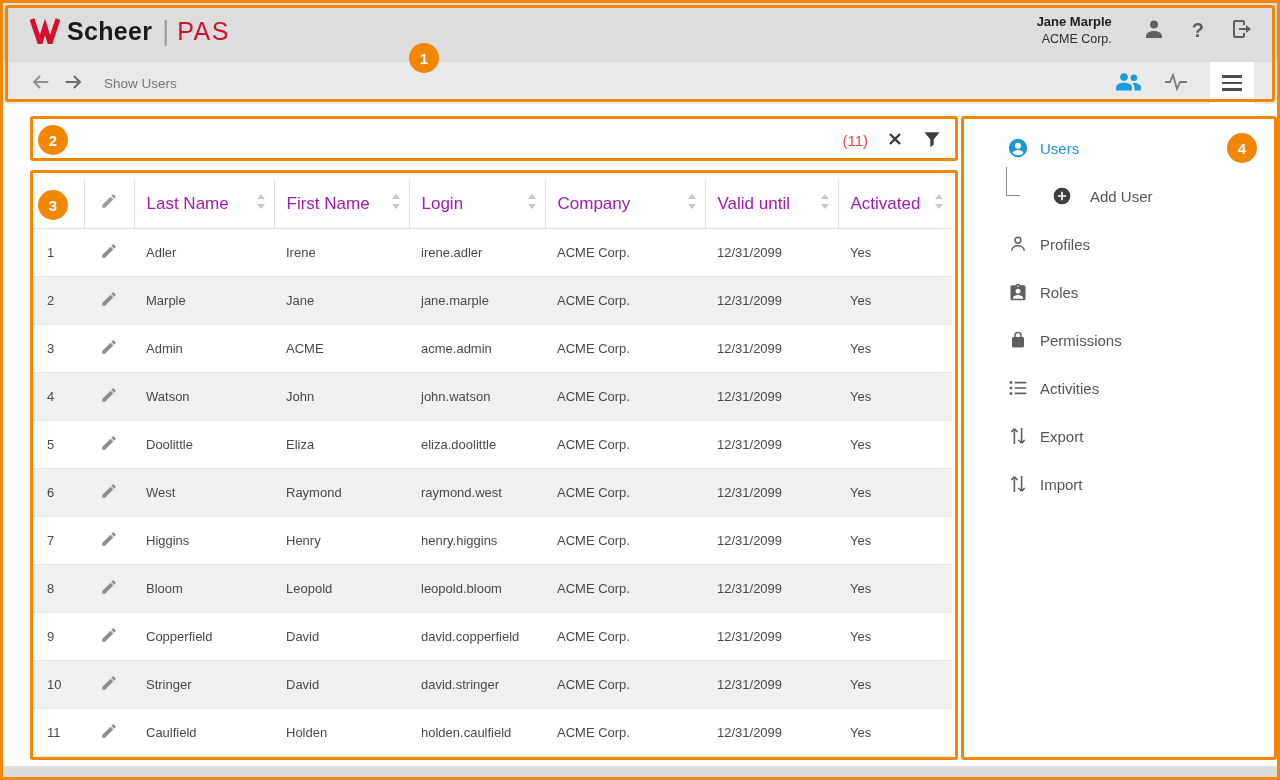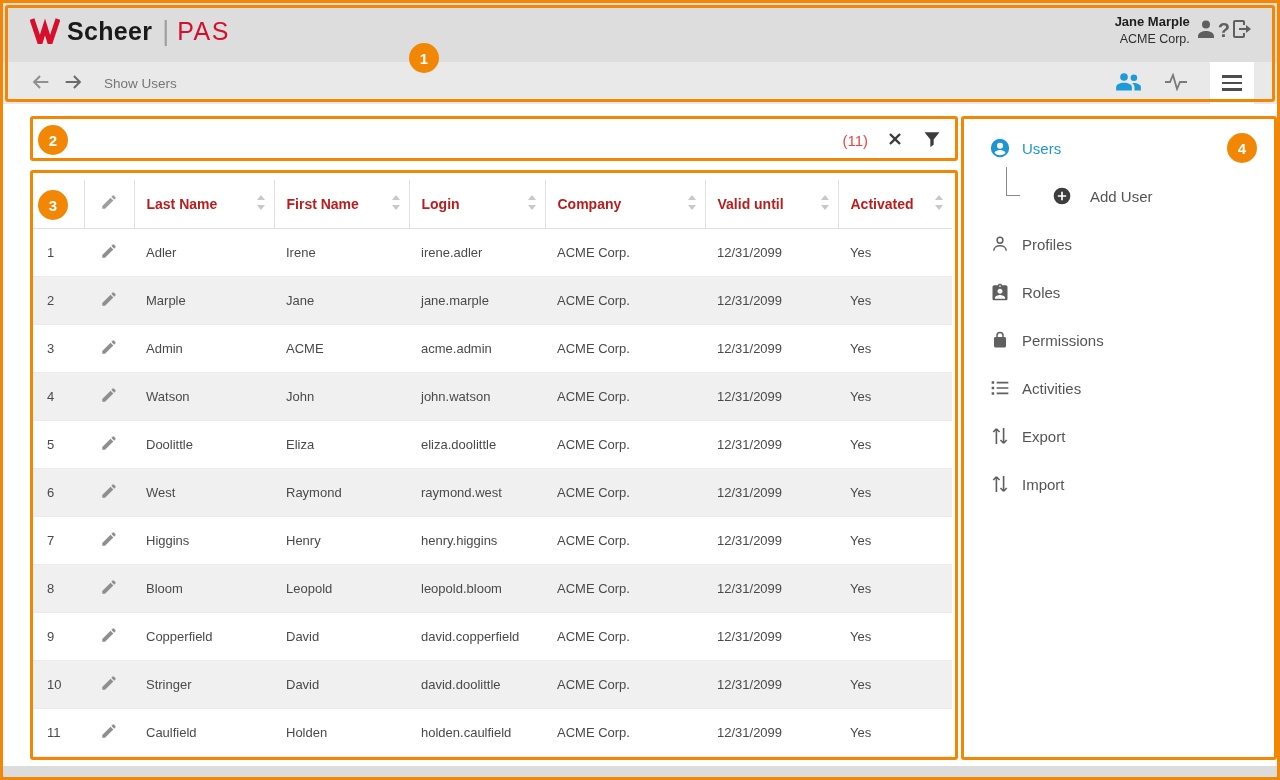--- a/index.html
+++ b/index.html
@@ -12,21 +12,21 @@
   body { font-family:"Liberation Sans","DejaVu Sans",sans-serif; background:#fff; overflow:hidden; }
   .page { position:relative; width:1280px; height:780px; overflow:hidden; background:#fff; }
 
   
   .topbar { height:62px; background:#dddddd; display:flex; align-items:center; justify-content:space-between; padding:0 26px 0 30px; }
   .logo { display:flex; align-items:center; gap:7px; }
   .logo-mark svg { display:block; }
   .brand { font-size:25px; font-weight:bold; color:#1a1a1a; letter-spacing:.3px; }
   .brand-divider { font-size:27px; color:#9f9f9f; font-weight:300; margin:0 1px 0 3px; }
   .product { font-size:25px; color:var(--brand-red); letter-spacing:1.5px; }
-  .user-area { display:flex; align-items:center; }
+  .user-area { display:flex; align-items:center; gap:26px; }
   .user-info { text-align:right; line-height:1.3; margin-right:4px; }
   .user-name { font-size:13px; font-weight:bold; color:#1d1d1d; }
   .user-company { font-size:12.5px; color:#2e2e2e; }
   .icon-btn { background:none; border:none; cursor:pointer; display:flex; align-items:center; justify-content:center; padding:0; }
   .help-glyph { font-size:20px; font-weight:bold; color:#5f5f5f; }
 
   
   .navbar { height:42px; background:#e9e9e9; display:flex; align-items:center; padding-left:30px; }
   .nav-arrow { margin-right:10px; }
   .nav-title { font-size:13.5px; color:#757575; margin-left:10px; }
@@ -38,32 +38,32 @@
   
   .content { display:flex; height:662px; background:#fff; }
   main { width:962px; }
   aside { width:318px; padding-top:20px; }
 
   .filter-row { margin:14px 20px 0 45px; height:44px; display:flex; align-items:center; gap:18px; }
   .filter-input { flex:1; border:none; border-bottom:1px solid #757575; background:transparent; height:34px; font-size:14px; color:#333; outline:none; align-self:flex-end; margin-bottom:3px; }
   .filter-count { font-size:15px; color:#ef4444; white-space:nowrap; }
 
   table { border-collapse:collapse; table-layout:fixed; width:920px; margin:18px 0 0 32px; }
-  th { height:48px; font-weight:700; font-size:14px; color:#b91c1c; text-align:left; border-right:1px solid #e0e0e0; border-bottom:1px solid #e0e0e0; padding:0 8px 0 12px; cursor:pointer; background:#fff; }
+  th { height:48px; font-weight:400; font-size:17px; color:#a21caf; text-align:left; border-right:1px solid #e0e0e0; border-bottom:1px solid #e0e0e0; padding:0 8px 0 12px; cursor:pointer; background:#fff; }
   th:last-child { border-right:none; }
   .th-inner { display:flex; align-items:center; justify-content:space-between; }
   td { height:48px; font-size:13px; color:#4a4a4a; padding:0 8px 0 12px; border-bottom:1px solid #ececec; overflow:hidden; white-space:nowrap; }
   tbody tr:nth-child(even) { background:#f0f0f0; }
   .c-num { padding-left:15px; }
   .c-edit { padding:0; text-align:center; }
   th.c-edit { text-align:center; padding:0; }
   .pencil-btn { background:none; border:none; cursor:pointer; padding:4px; }
 
   
-  .side-item { height:48px; display:flex; align-items:center; padding-left:27px; font-size:15px; color:#555; cursor:pointer; }
+  .side-item { height:48px; display:flex; align-items:center; padding-left:45px; font-size:15px; color:#555; cursor:pointer; }
   .side-item .s-icon { width:22px; display:flex; justify-content:center; margin-right:11px; flex:none; }
   .side-item.active { color:var(--accent-blue); }
   .side-item.sub { padding-left:89px; position:relative; }
   .side-item.sub .s-icon { margin-right:17px; }
   .tree { position:absolute; left:44px; top:-5px; width:14px; height:29px; border-left:1px solid #8a8a8a; border-bottom:1px solid #8a8a8a; }
 
   
   .footer-strip { height:14px; background:#dcdcdc; }
 
   
@@ -446,21 +446,21 @@
       <button class="pencil-btn">
         <span>
           <svg width="18" height="18" viewBox="0 0 24 24" fill="#8f8f8f">
                       <path d="M3 17.25V21h3.75L17.8 9.94l-3.75-3.75L3 17.25zM20.7 7.04a1 1 0 000-1.41l-2.34-2.34a1 1 0 00-1.41 0l-1.83 1.83 3.75 3.75 1.83-1.83z"></path>
                     </svg>
         </span>
       </button>
     </td>
     <td>Stringer</td>
     <td>David</td>
-    <td>david.doolittle</td>
+    <td>david.stringer</td>
     <td>ACME Corp.</td>
     <td>12/31/2099</td>
     <td>Yes</td>
   </tr>
 
   <tr class="user-row">
     <td class="c-num">11</td>
     <td class="c-edit">
       <button class="pencil-btn">
         <span>

